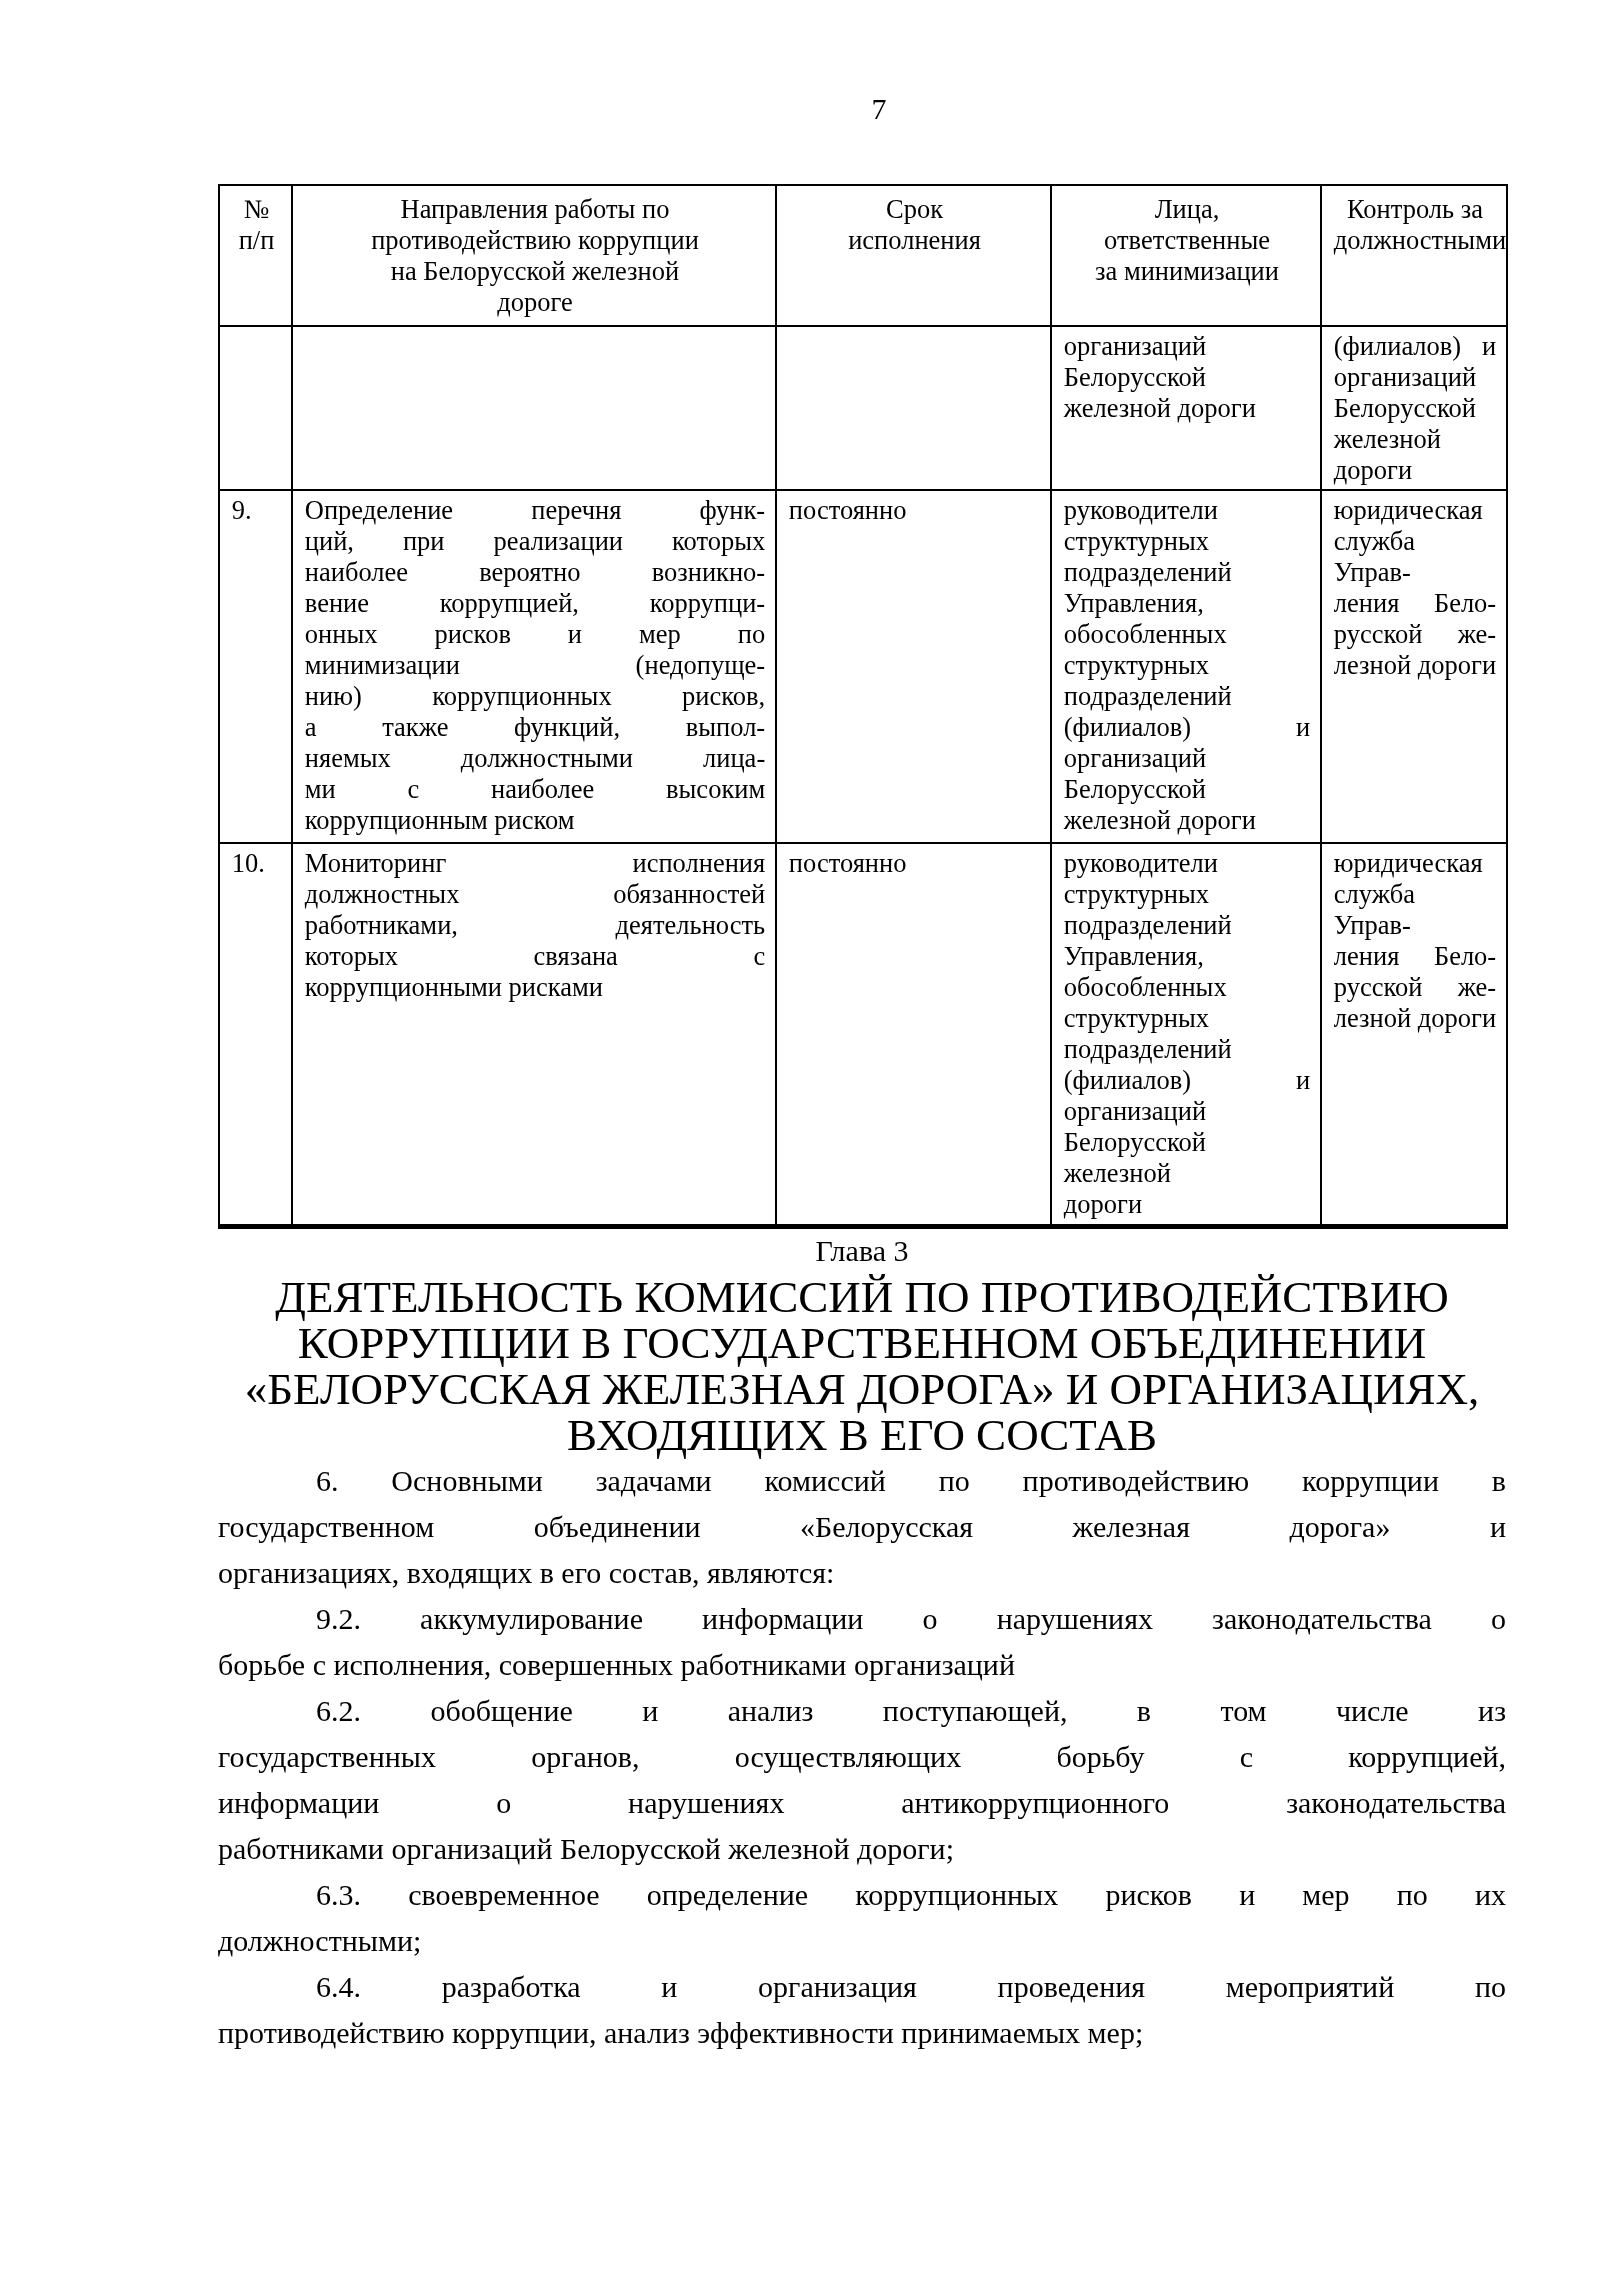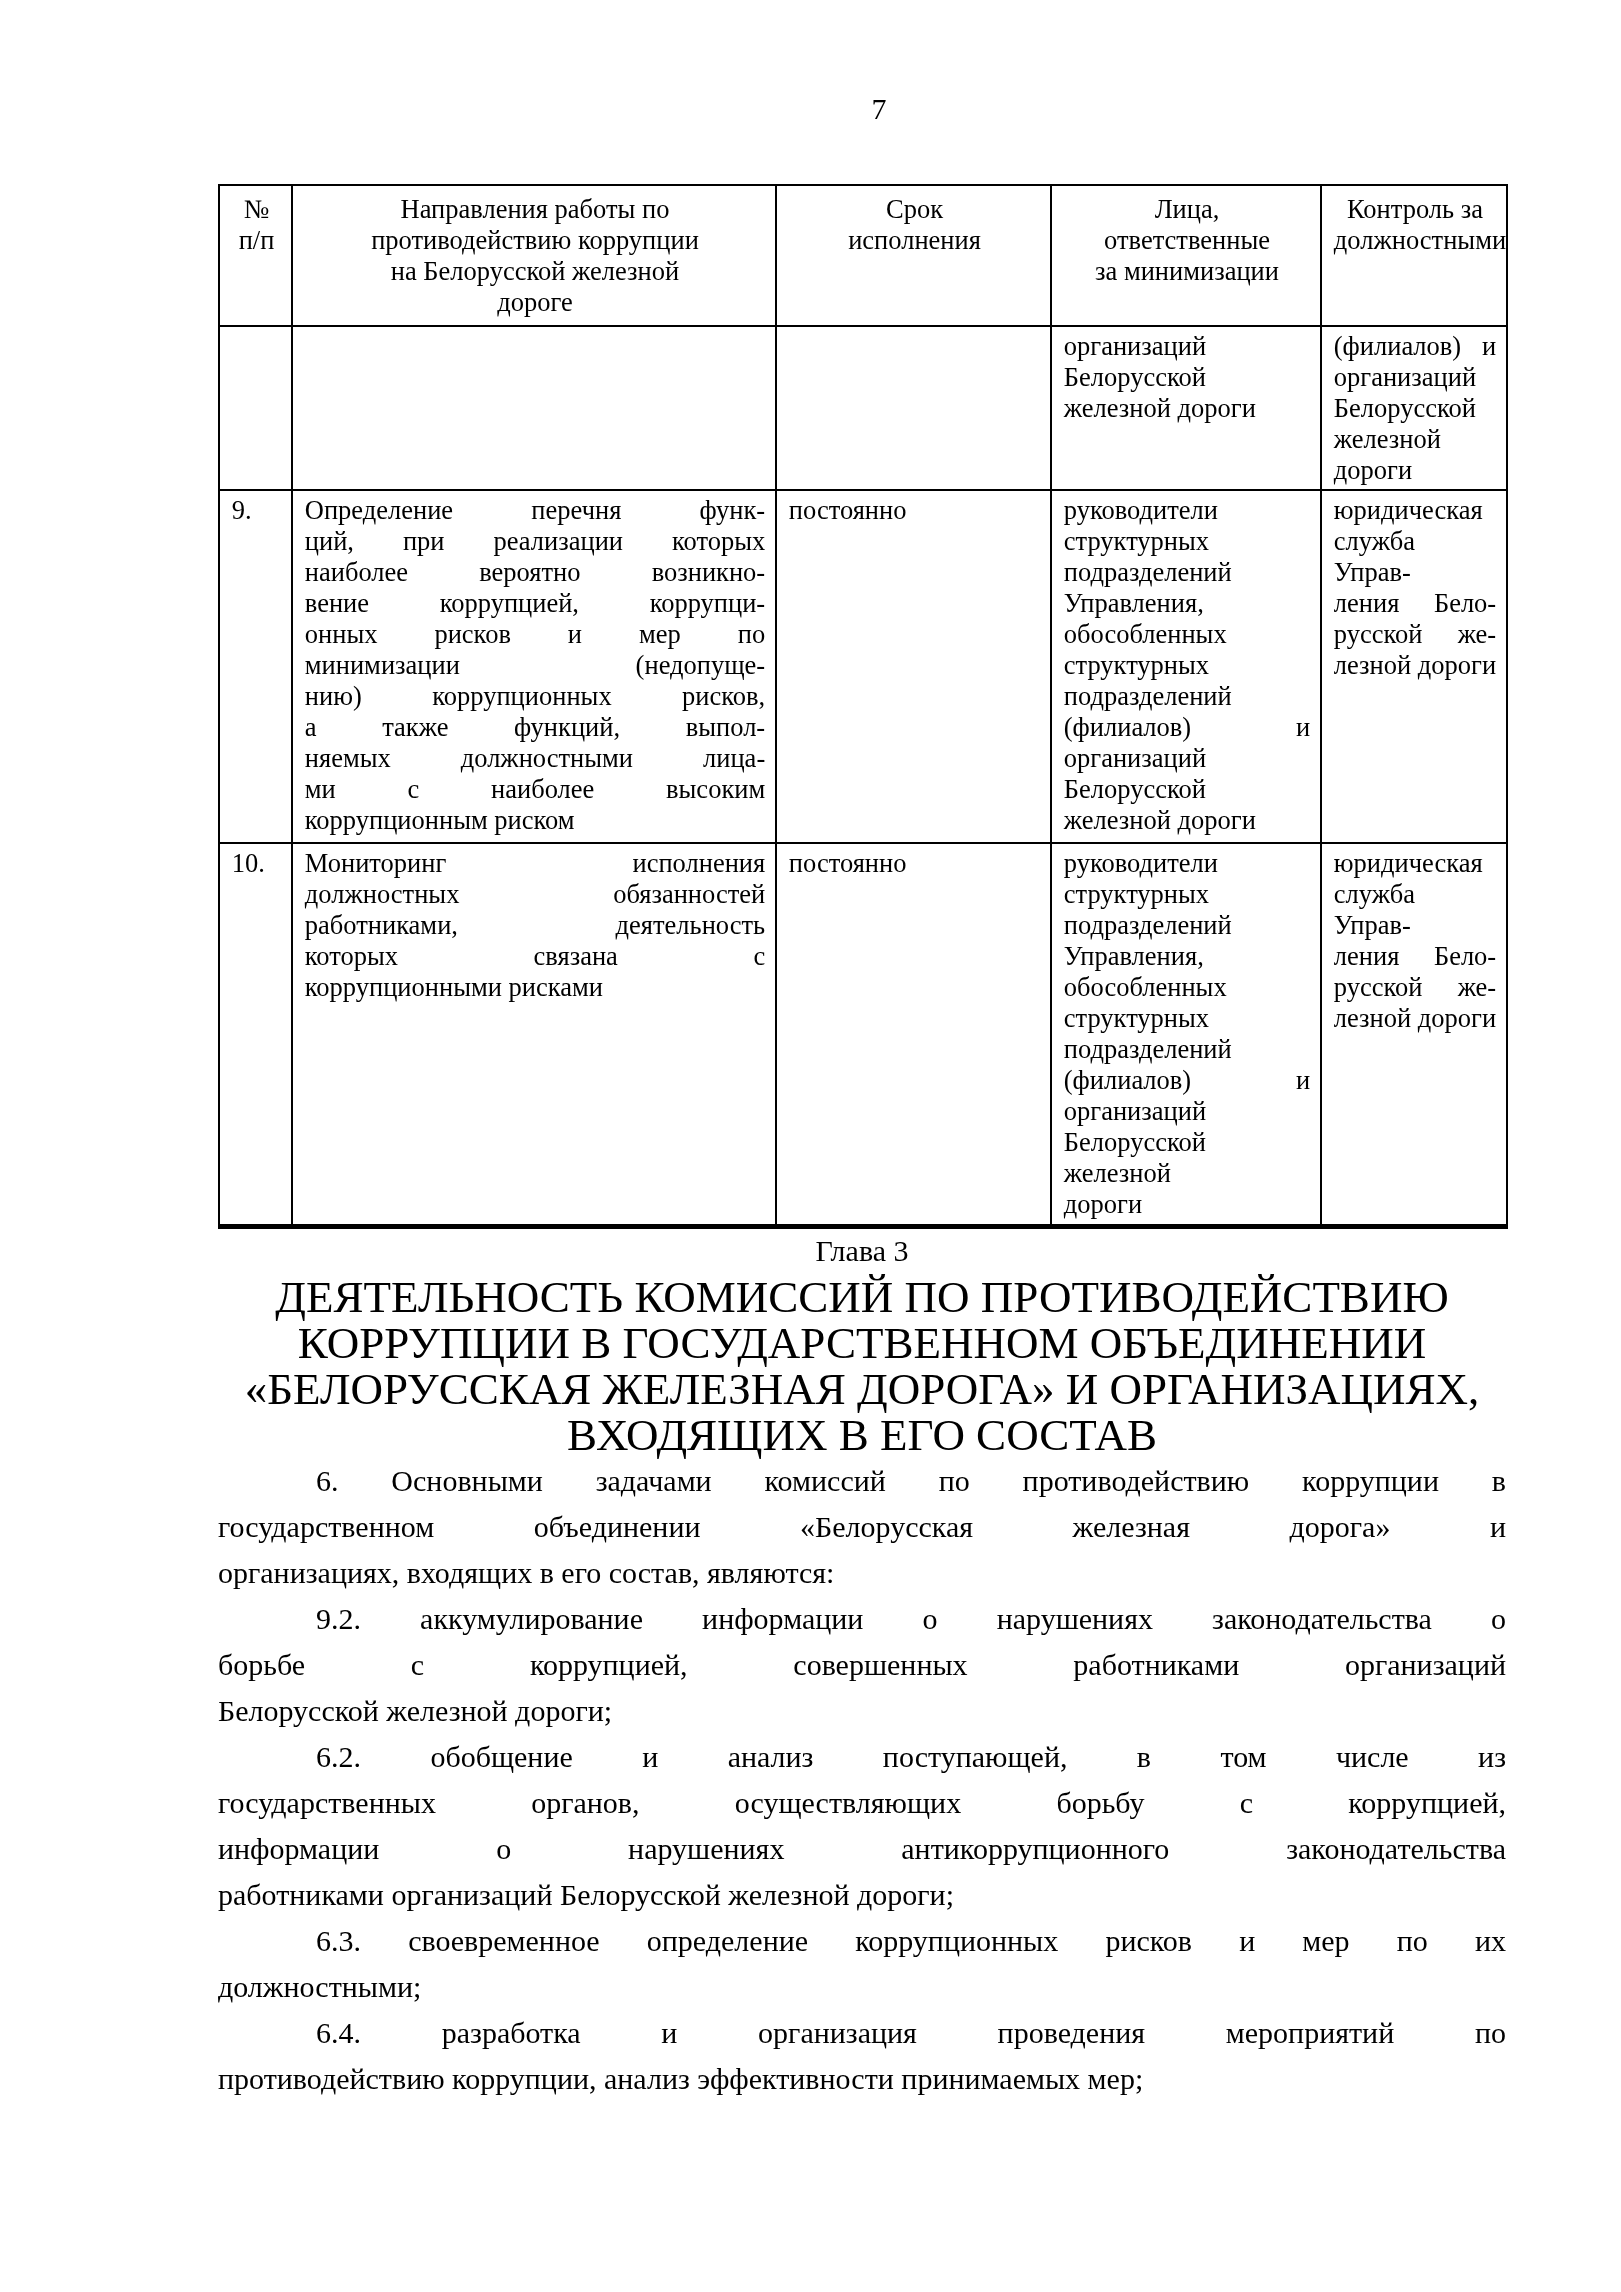--- a/index.html
+++ b/index.html
@@ -212,22 +212,21 @@
         <div class="ln">«БЕЛОРУССКАЯ ЖЕЛЕЗНАЯ ДОРОГА» И ОРГАНИЗАЦИЯХ,</div>
         <div class="ln">ВХОДЯЩИХ В ЕГО СОСТАВ</div>
       </div>
     <div class="para">
         <div class="ln">6. Основными задачами комиссий по противодействию коррупции в</div>
         <div class="ln">государственном объединении «Белорусская железная дорога» и</div>
         <div class="ln">организациях, входящих в его состав, являются:</div>
       </div>
     <div class="para">
         <div class="ln">9.2. аккумулирование информации о нарушениях законодательства о</div>
-        <div class="ln">борьбе с коррупцией, совершенных работниками организаций</div>
-        <div class="ln">Белорусской железной дороги;</div>
+        <div class="ln">борьбе с исполнения, совершенных работниками организаций</div>
       </div>
     <div class="para">
         <div class="ln">6.2. обобщение и анализ поступающей, в том числе из</div>
         <div class="ln">государственных органов, осуществляющих борьбу с коррупцией,</div>
         <div class="ln">информации о нарушениях антикоррупционного законодательства</div>
         <div class="ln">работниками организаций Белорусской железной дороги;</div>
       </div>
     <div class="para">
         <div class="ln">6.3. своевременное определение коррупционных рисков и мер по их</div>
         <div class="ln">должностными;</div>

